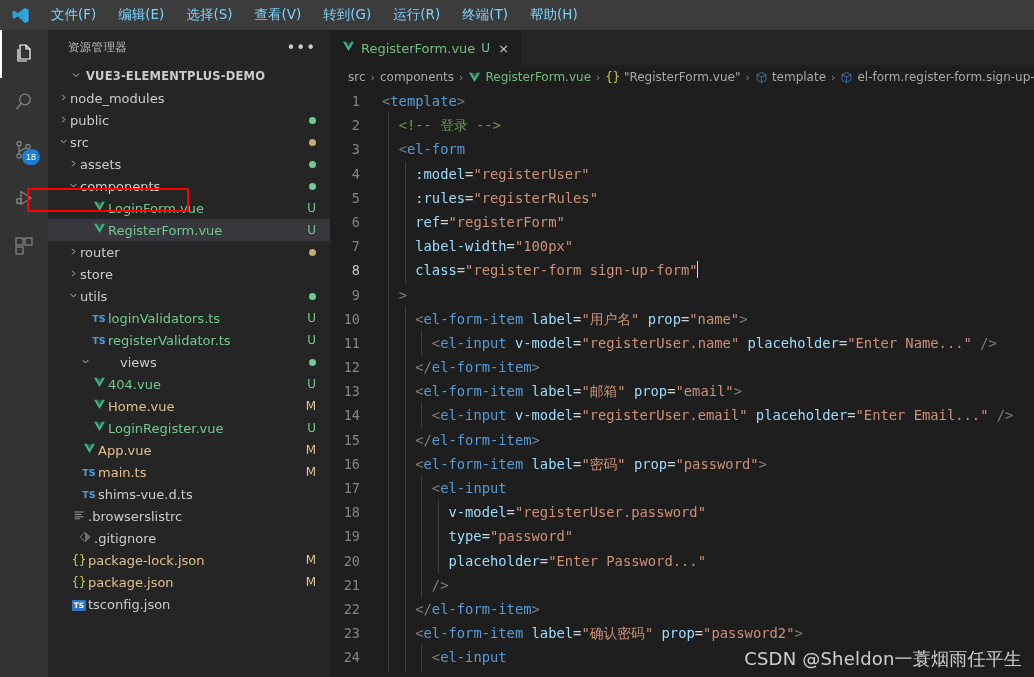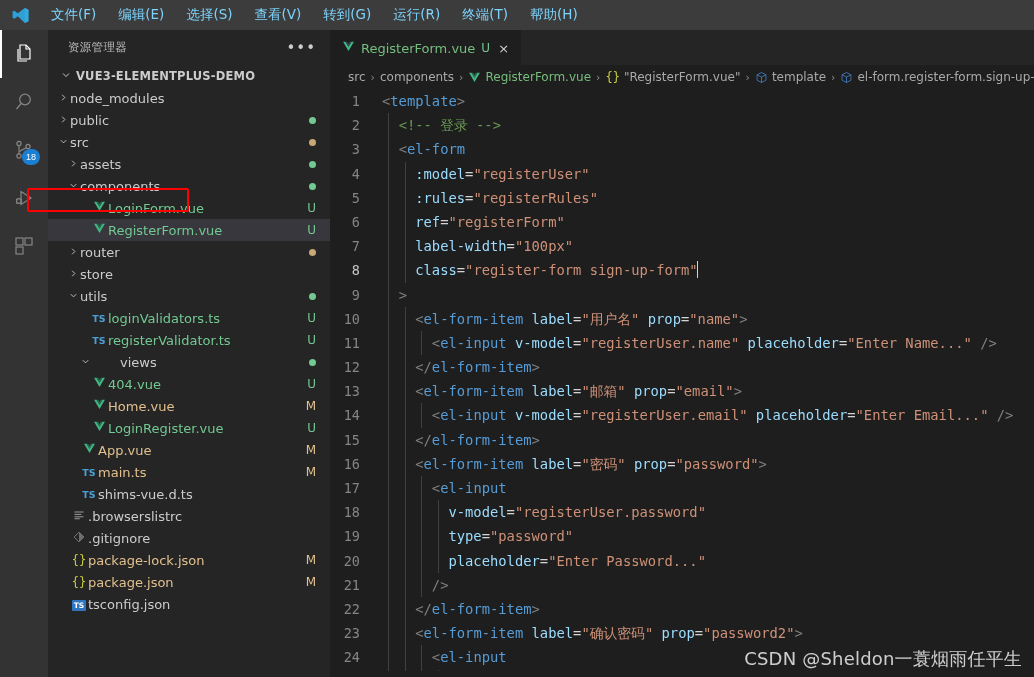--- a/index.html
+++ b/index.html
@@ -61,21 +61,21 @@
   }
   .sb-header {
     height: 35px; display: flex; align-items: center; justify-content: space-between;
     padding: 0 8px 0 20px; color: #bbbbbb; font-size: 11.5px;
     font-family: "DejaVu Sans", sans-serif; letter-spacing: .3px;
   }
   .sb-dots { color: #cccccc; font-size: 15px; letter-spacing: 1px; padding-right: 6px; }
   .sb-root {
     height: 22px; display: flex; align-items: center; gap: 4px;
     padding-left: 12px; color: #cccccc; font-size: 11.5px; font-weight: bold;
-    font-family: "DejaVu Sans", sans-serif; letter-spacing: .2px;
+    font-family: "DejaVu Sans", sans-serif; letter-spacing: .2px; margin-left: 10px;
   }
   .tree { flex: 1 1 auto; overflow: hidden; }
   .row {
     height: 22px; display: flex; align-items: center; position: relative;
     font-size: 13px; color: #cccccc; padding-right: 14px;
     font-family: "DejaVu Sans", sans-serif; white-space: nowrap;
   }
   .row.selected { background: #37373d; }
   .row .chev { width: 14px; text-align: center; color: #cccccc; font-size: 10px; flex: 0 0 14px; }
   .row .fic { width: 18px; text-align: center; flex: 0 0 18px; font-size: 11px; }
@@ -370,21 +370,21 @@
             <span class="fic"><span style="color:#4a9fd5;font-size:9.5px;font-weight:bold;font-family:'DejaVu Sans',sans-serif;">TS</span></span>
             <span class="nm">shims-vue.d.ts</span>
           </div>
           <div class="row" style="padding-left: 8px;">
             <span class="chev"></span>
             <span class="fic"><svg width="12" height="12" viewBox="0 0 16 16" stroke="#b5b5b5" stroke-width="1.1">
                 <path d="M2 4h12M2 7.2h9M2 10.4h12M2 13h7"></path>
               </svg></span>
             <span class="nm">.browserslistrc</span>
           </div>
-          <div class="row" style="padding-left: 8px;">
+          <div class="row" style="padding-left: 14px;">
             <span class="chev"></span>
             <span class="fic"><svg width="12" height="12" viewBox="0 0 16 16">
                 <path d="M8 1.5 14.5 8 8 14.5 1.5 8z" fill="none" stroke="#8a8a8a" stroke-width="1.1"></path>
                 <path d="M8 1.5 14.5 8 8 14.5z" fill="#6e6e6e"></path>
               </svg></span>
             <span class="nm">.gitignore</span>
           </div>
           <div class="row" style="padding-left: 8px;">
             <span class="chev"></span>
             <span class="fic"><span style="color:#cbcb41;font-size:12px;font-family:'DejaVu Sans Mono',monospace;">{}</span></span>

